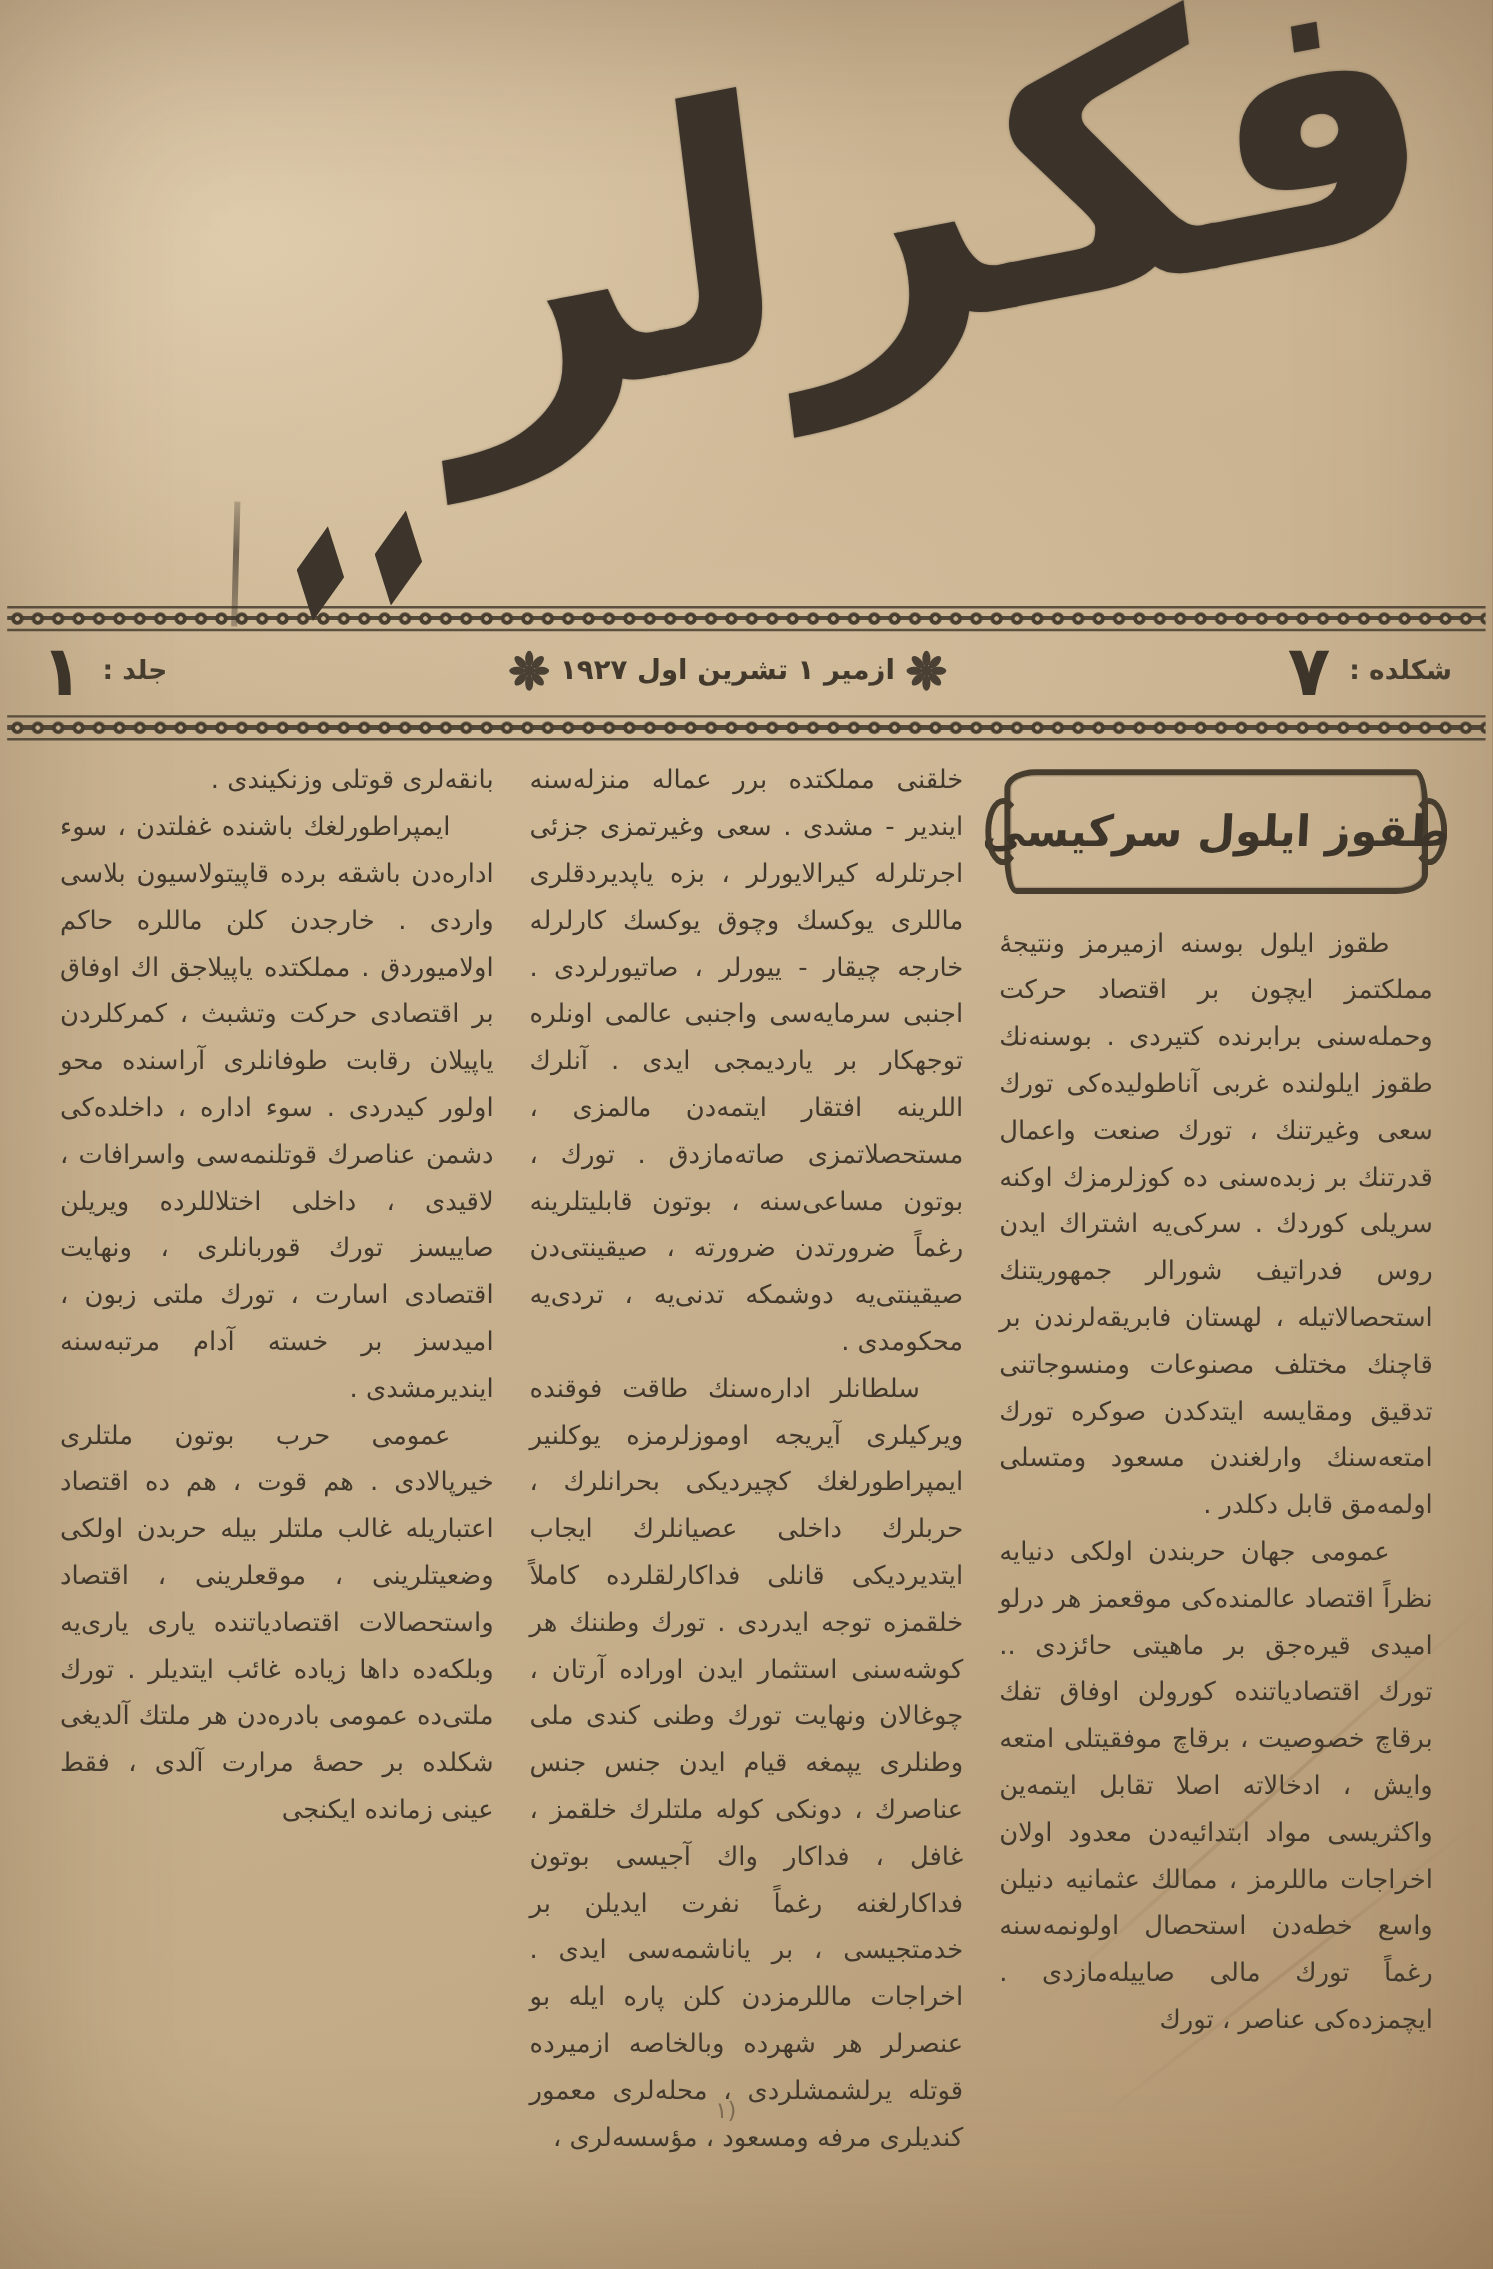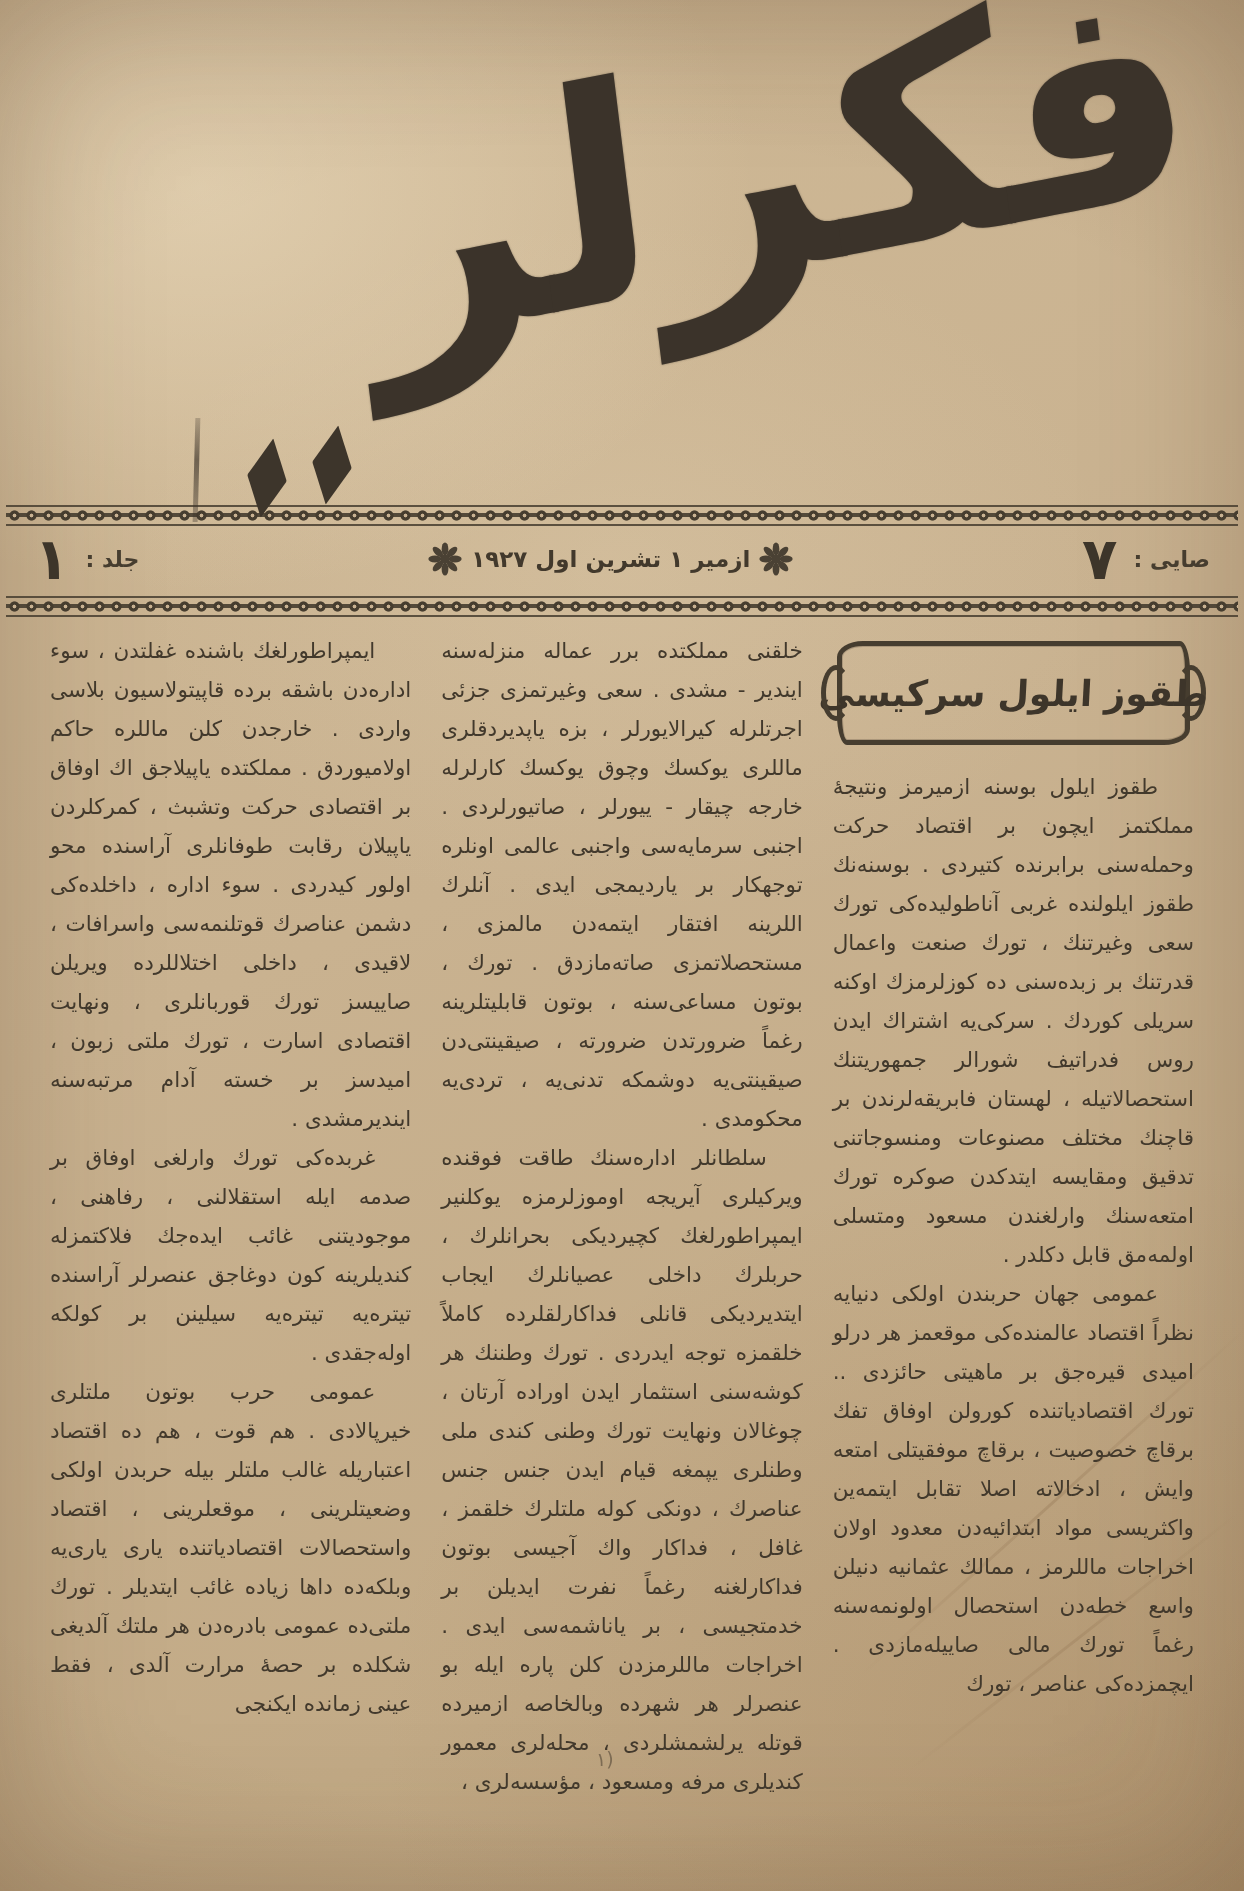--- a/index.html
+++ b/index.html
@@ -108,21 +108,21 @@
   <div class="masthead">
     <div class="masthead-title">فكرلر</div>
     <div class="mast-dot d1"></div>
     <div class="mast-dot d2"></div>
     <div class="mast-stroke"></div>
   </div>
 
   <div class="orn-row"></div>
   <div class="band">
     <div class="band-group">
-      <span class="lbl">صايى :</span>
+      <span class="lbl">شكلده :</span>
       <span class="num">٧</span>
     </div>
     <div class="band-center">
       <svg width="36" height="36" viewBox="0 0 34 34">
         <g fill="#4a4134">
           <ellipse cx="17" cy="7.5" rx="3.2" ry="6.2"></ellipse>
           <ellipse cx="17" cy="7.5" rx="3.2" ry="6.2" transform="rotate(45 17 17)"></ellipse>
           <ellipse cx="17" cy="7.5" rx="3.2" ry="6.2" transform="rotate(90 17 17)"></ellipse>
           <ellipse cx="17" cy="7.5" rx="3.2" ry="6.2" transform="rotate(135 17 17)"></ellipse>
           <ellipse cx="17" cy="7.5" rx="3.2" ry="6.2" transform="rotate(180 17 17)"></ellipse>
@@ -163,22 +163,22 @@
       <p class="indent">طقوز ايلول بوسنه ازميرمز ونتيجهٔ مملكتمز ايچون بر اقتصاد حركت وحمله‌سنى برابرنده كتيردى . بوسنه‌نك طقوز ايلولنده غربى آناطوليده‌كى تورك سعى وغيرتنك ، تورك صنعت واعمال قدرتنك بر زبده‌سنى ده كوزلرمزك اوكنه سريلى كوردك . سركى‌يه اشتراك ايدن روس فدراتيف شورالر جمهوريتنك استحصالاتيله ، لهستان فابريقه‌لرندن بر قاچنك مختلف مصنوعات ومنسوجاتنى تدقيق ومقايسه ايتدكدن صوكره تورك امتعه‌سنك وارلغندن مسعود ومتسلى اولمه‌مق قابل دكلدر .</p>
       <p class="indent">عمومى جهان حربندن اولكى دنيايه نظراً اقتصاد عالمنده‌كى موقعمز هر درلو اميدى قيره‌جق بر ماهيتى حائزدى .. تورك اقتصادياتنده كورولن اوفاق تفك برقاچ خصوصيت ، برقاچ موفقيتلى امتعه وايش ، ادخالاته اصلا تقابل ايتمه‌ين واكثريسى مواد ابتدائيه‌دن معدود اولان اخراجات ماللرمز ، ممالك عثمانيه دنيلن واسع خطه‌دن استحصال اولونمه‌سنه رغماً تورك مالى صاييله‌مازدى . ايچمزده‌كى عناصر ، تورك</p>
     </div>
 
     <div class="col">
       <p>خلقنى مملكتده برر عماله منزله‌سنه ايندير - مشدى . سعى وغيرتمزى جزئى اجرتلرله كيرالايورلر ، بزه ياپديردقلرى ماللرى يوكسك وچوق يوكسك كارلرله خارجه چيقار - ييورلر ، صاتيورلردى . اجنبى سرمايه‌سى واجنبى عالمى اونلره توجهكار بر يارديمجى ايدى . آنلرك اللرينه افتقار ايتمه‌دن مالمزى ، مستحصلاتمزى صاته‌مازدق . تورك ، بوتون مساعى‌سنه ، بوتون قابليتلرينه رغماً ضرورتدن ضرورته ، صيقينتى‌دن صيقينتى‌يه دوشمكه تدنى‌يه ، تردى‌يه محكومدى .</p>
       <p class="indent">سلطانلر اداره‌سنك طاقت فوقنده ويركيلرى آيريجه اوموزلرمزه يوكلنير ايمپراطورلغك كچيرديكى بحرانلرك ، حربلرك داخلى عصيانلرك ايجاب ايتديرديكى قانلى فداكارلقلرده كاملاً خلقمزه توجه ايدردى . تورك وطننك هر كوشه‌سنى استثمار ايدن اوراده آرتان ، چوغالان ونهايت تورك وطنى كندى ملى وطنلرى يپمغه قيام ايدن جنس جنس عناصرك ، دونكى كوله ملتلرك خلقمز ، غافل ، فداكار واك آجيسى بوتون فداكارلغنه رغماً نفرت ايديلن بر خدمتجيسى ، بر ياناشمه‌سى ايدى . اخراجات ماللرمزدن كلن پاره ايله بو عنصرلر هر شهرده وبالخاصه ازميرده قوتله يرلشمشلردى ، محله‌لرى معمور كنديلرى مرفه ومسعود ، مؤسسه‌لرى ،</p>
     </div>
 
     <div class="col">
+      <p>بانقه‌لرى قوتلى وزنكيندى .</p>
       <p class="indent">ايمپراطورلغك باشنده غفلتدن ، سوء اداره‌دن باشقه برده قاپيتولاسيون بلاسى واردى . خارجدن كلن ماللره حاكم اولاميوردق . مملكتده ياپيلاجق اك اوفاق بر اقتصادى حركت وتشبث ، كمركلردن ياپيلان رقابت طوفانلرى آراسنده محو اولور كيدردى . سوء اداره ، داخلده‌كى دشمن عناصرك قوتلنمه‌سى واسرافات ، لاقيدى ، داخلى اختلاللرده ويريلن صاييسز تورك قوربانلرى ، ونهايت اقتصادى اسارت ، تورك ملتى زبون ، اميدسز بر خسته آدام مرتبه‌سنه اينديرمشدى .</p>
-      <p class="indent">غربده‌كى تورك وارلغى اوفاق بر صدمه ايله استقلالنى ، رفاهنى ، موجوديتنى غائب ايده‌جك فلاكتمزله كنديلرينه كون دوغاجق عنصرلر آراسنده تيتره‌يه تيتره‌يه سيلينن بر كولكه اوله‌جقدى .</p>
       <p class="indent">عمومى حرب بوتون ملتلرى خيرپالادى . هم قوت ، هم ده اقتصاد اعتباريله غالب ملتلر بيله حربدن اولكى وضعيتلرينى ، موقعلرينى ، اقتصاد واستحصالات اقتصادياتنده يارى يارى‌يه وبلكه‌ده داها زياده غائب ايتديلر . تورك ملتى‌ده عمومى بادره‌دن هر ملتك آلديغى شكلده بر حصهٔ مرارت آلدى ، فقط عينى زمانده ايكنجى</p>
     </div>
 
   </div>
 
   <div class="footer-mark">(١</div>
   <div class="crease c1"></div>
   <div class="crease c2"></div>
 
 </div>

